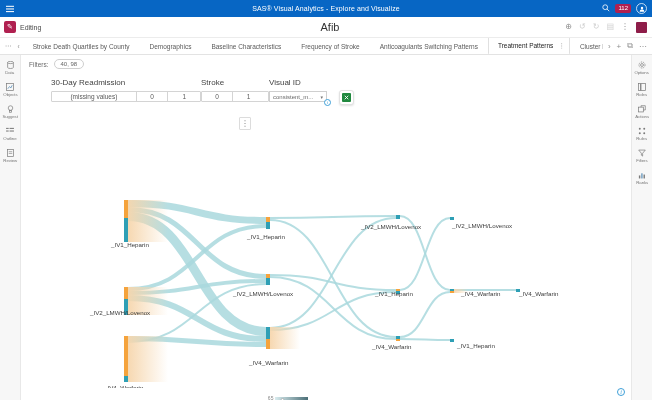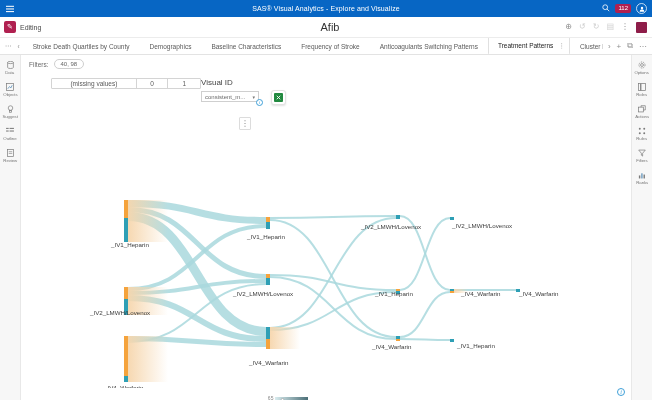--- a/index.html
+++ b/index.html
@@ -594,28 +594,36 @@
   <div class="canvas">
 
     <div class="filterline">
       <span>Filters:</span>
       <span class="filter-pill">40, 98</span>
     </div>
 
     <div class="controls">
 
       <div class="ctl" style="width:150px;">
+        <div class="ctl-title">30-Day Readmission</div>
         <div class="btn-group">
           <div class="seg" style="width:86px;">(missing values)</div>
           <div class="seg" style="width:32px;">0</div>
           <div class="seg" style="width:32px;">1</div>
         </div>
       </div>
 
 
+      <div class="ctl" style="width:68px;">
+        <div class="ctl-title">Stroke</div>
+        <div class="btn-group">
+          <div class="seg" style="width:31px;">0</div>
+          <div class="seg" style="width:31px;">1</div>
+        </div>
+      </div>
 
       <div class="ctl" style="width:70px;">
         <div class="ctl-title">Visual ID</div>
         <div class="dropdown">
           <span>consistent_m...</span>
           <span class="caret">▾</span>
           <span class="info-dot">i</span>
         </div>
       </div>
 

